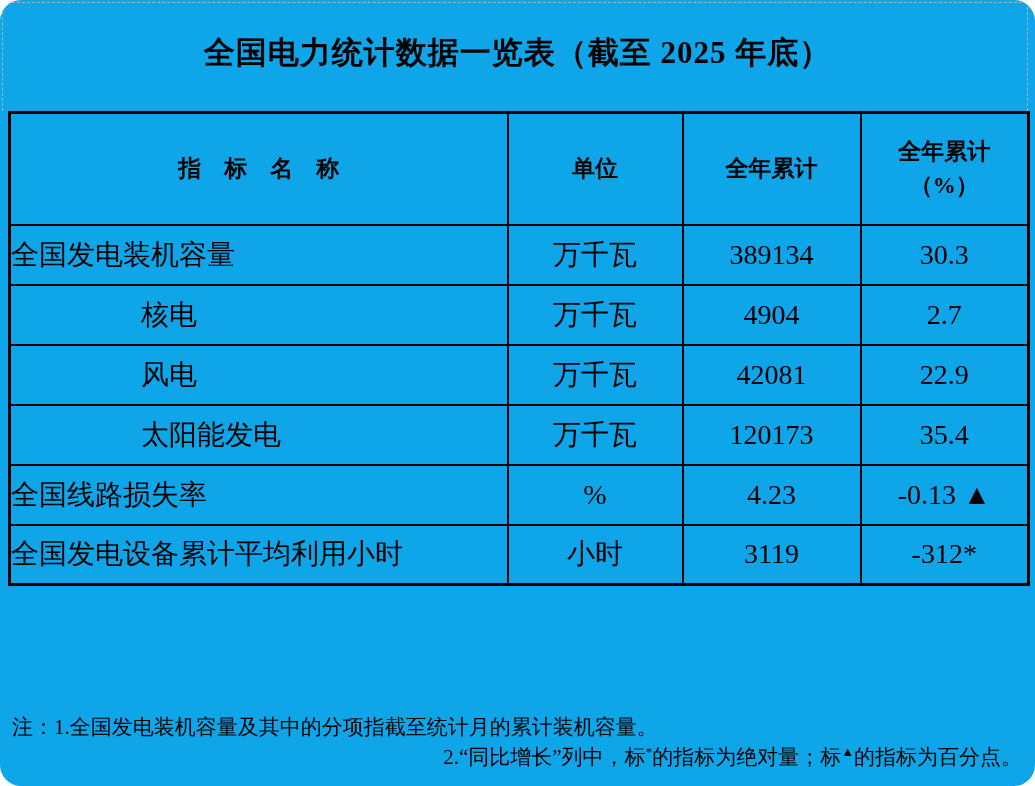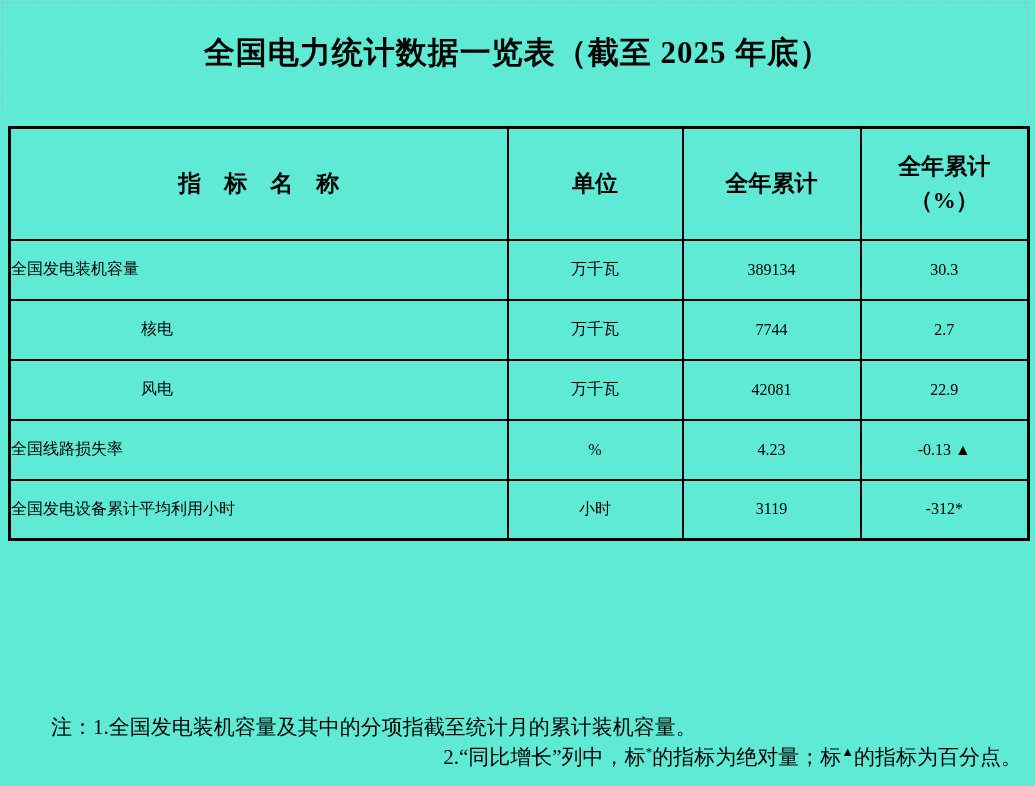--- a/index.html
+++ b/index.html
@@ -3,67 +3,66 @@
 <meta charset="utf-8">
 <style>
   * { box-sizing: border-box; }
   html, body { margin: 0; padding: 0; }
   body {
     width: 1035px; height: 786px;
     background: #ffffff;
     color: #000000;
     font-family: "Liberation Serif", "DejaVu Serif", serif;
   }
-  .page { position: relative; width: 1035px; height: 786px; overflow: hidden; background: #5eead4; }
+  .page { position: relative; width: 1035px; height: 786px; overflow: hidden; background: #0ea5e9; border-radius: 21px; }
 
   
   .boundary-top   { position: absolute; top: 2px; left: 2px; width: 1025px; height: 0; border-top: 1px dashed #b3b3b3; }
   .boundary-left  { position: absolute; top: 2px; left: 2px; width: 0; height: 109px; border-left: 1px dashed #b3b3b3; }
   .boundary-right { position: absolute; top: 2px; left: 1027px; width: 0; height: 109px; border-left: 1px dashed #b3b3b3; }
 
   .doc-title {
     position: absolute; top: 32px; left: 0; width: 100%;
     text-align: center;
     font-size: 31px; font-weight: bold;
     letter-spacing: 1px;
     white-space: nowrap;
   }
 
   table.stats {
     position: absolute; top: 111px; left: 8px;
     width: 1019px;
     border-collapse: collapse;
     table-layout: fixed;
     border: 3px solid #000;
-    margin-top: 15px;
   }
   table.stats th, table.stats td {
     border: 2px solid #000;
     padding: 0;
     vertical-align: middle;
     overflow: hidden;
   }
   thead tr { height: 112px; }
   tbody tr { height: 60px; }
   th {
     font-size: 23px; font-weight: bold; text-align: center;
     line-height: 1.45;
   }
-  td { font-size: 16px; text-align: center; }
+  td { font-size: 28px; text-align: center; }
   td.ind { text-align: left; padding-left: 10px; }
   td.ind.indent-1 { padding-left: 56px; }
   td.ind.indent-2 { padding-left: 130px; }
   .bold { font-weight: normal; }
   .yoy-sub { display: block; }
 
   .notes {
     position: absolute; top: 712px; left: 12px; width: 1010px;
     font-size: 21px; line-height: 30px;
   }
-  .note-line { white-space: nowrap; margin-left: 39px; }
+  .note-line { white-space: nowrap; }
   .note-line.second { padding-left: 46px; text-align: right; }
   .notes sup { font-size: 13px; line-height: 0; }
 </style>
 </head>
 <body>
 
 <div class="page">
 
   <div class="boundary-top"></div>
   <div class="boundary-left"></div>
@@ -92,28 +91,34 @@
     <tbody>
       <tr>
         <td class="ind">全国发电装机容量</td>
         <td>万千瓦</td>
         <td class="bold">389134</td>
         <td class="bold">30.3</td>
       </tr>
       <tr>
         <td class="ind indent-2">核电</td>
         <td>万千瓦</td>
-        <td>7744</td>
+        <td>4904</td>
         <td>2.7</td>
       </tr>
       <tr>
         <td class="ind indent-2">风电</td>
         <td>万千瓦</td>
         <td>42081</td>
         <td>22.9</td>
+      </tr>
+      <tr>
+        <td class="ind indent-2">太阳能发电</td>
+        <td>万千瓦</td>
+        <td>120173</td>
+        <td>35.4</td>
       </tr>
       <tr>
         <td class="ind">全国线路损失率</td>
         <td>%</td>
         <td>4.23</td>
         <td>-0.13 ▲</td>
       </tr>
       <tr>
         <td class="ind">全国发电设备累计平均利用小时</td>
         <td>小时</td>

